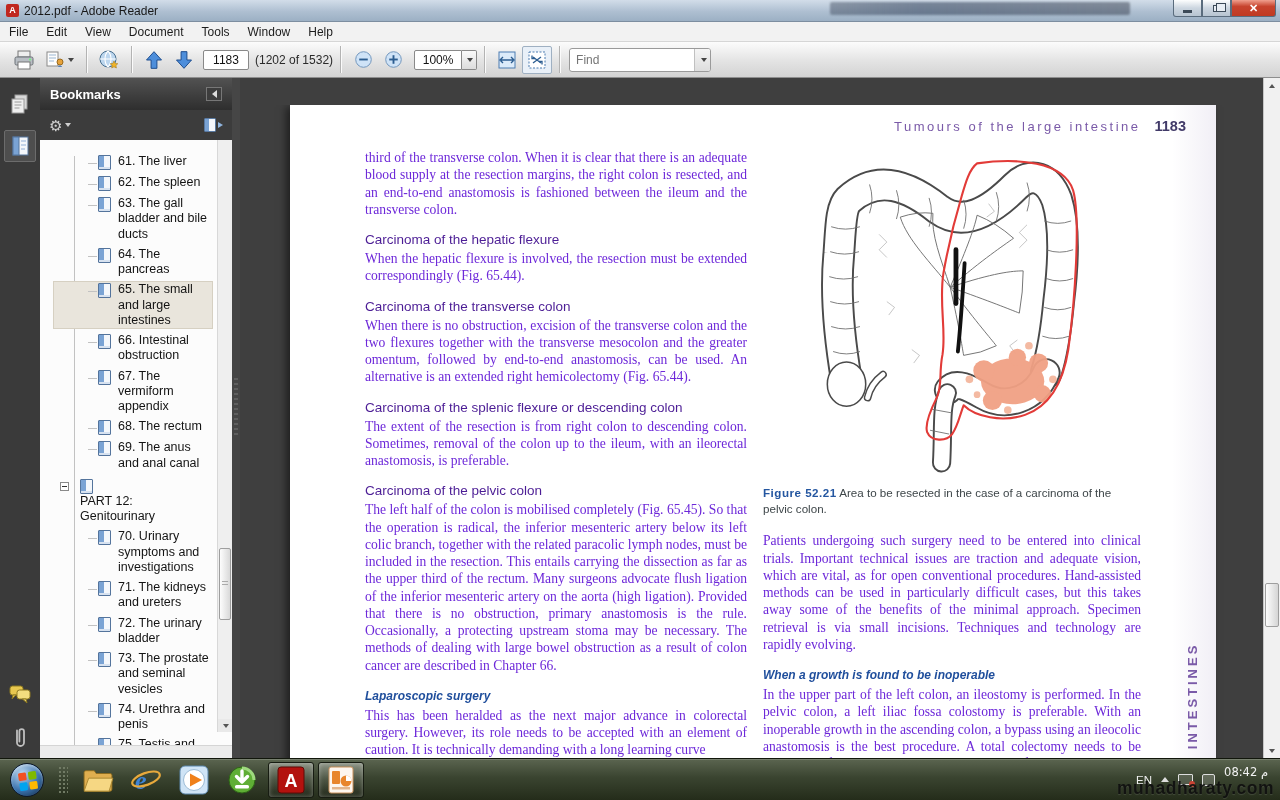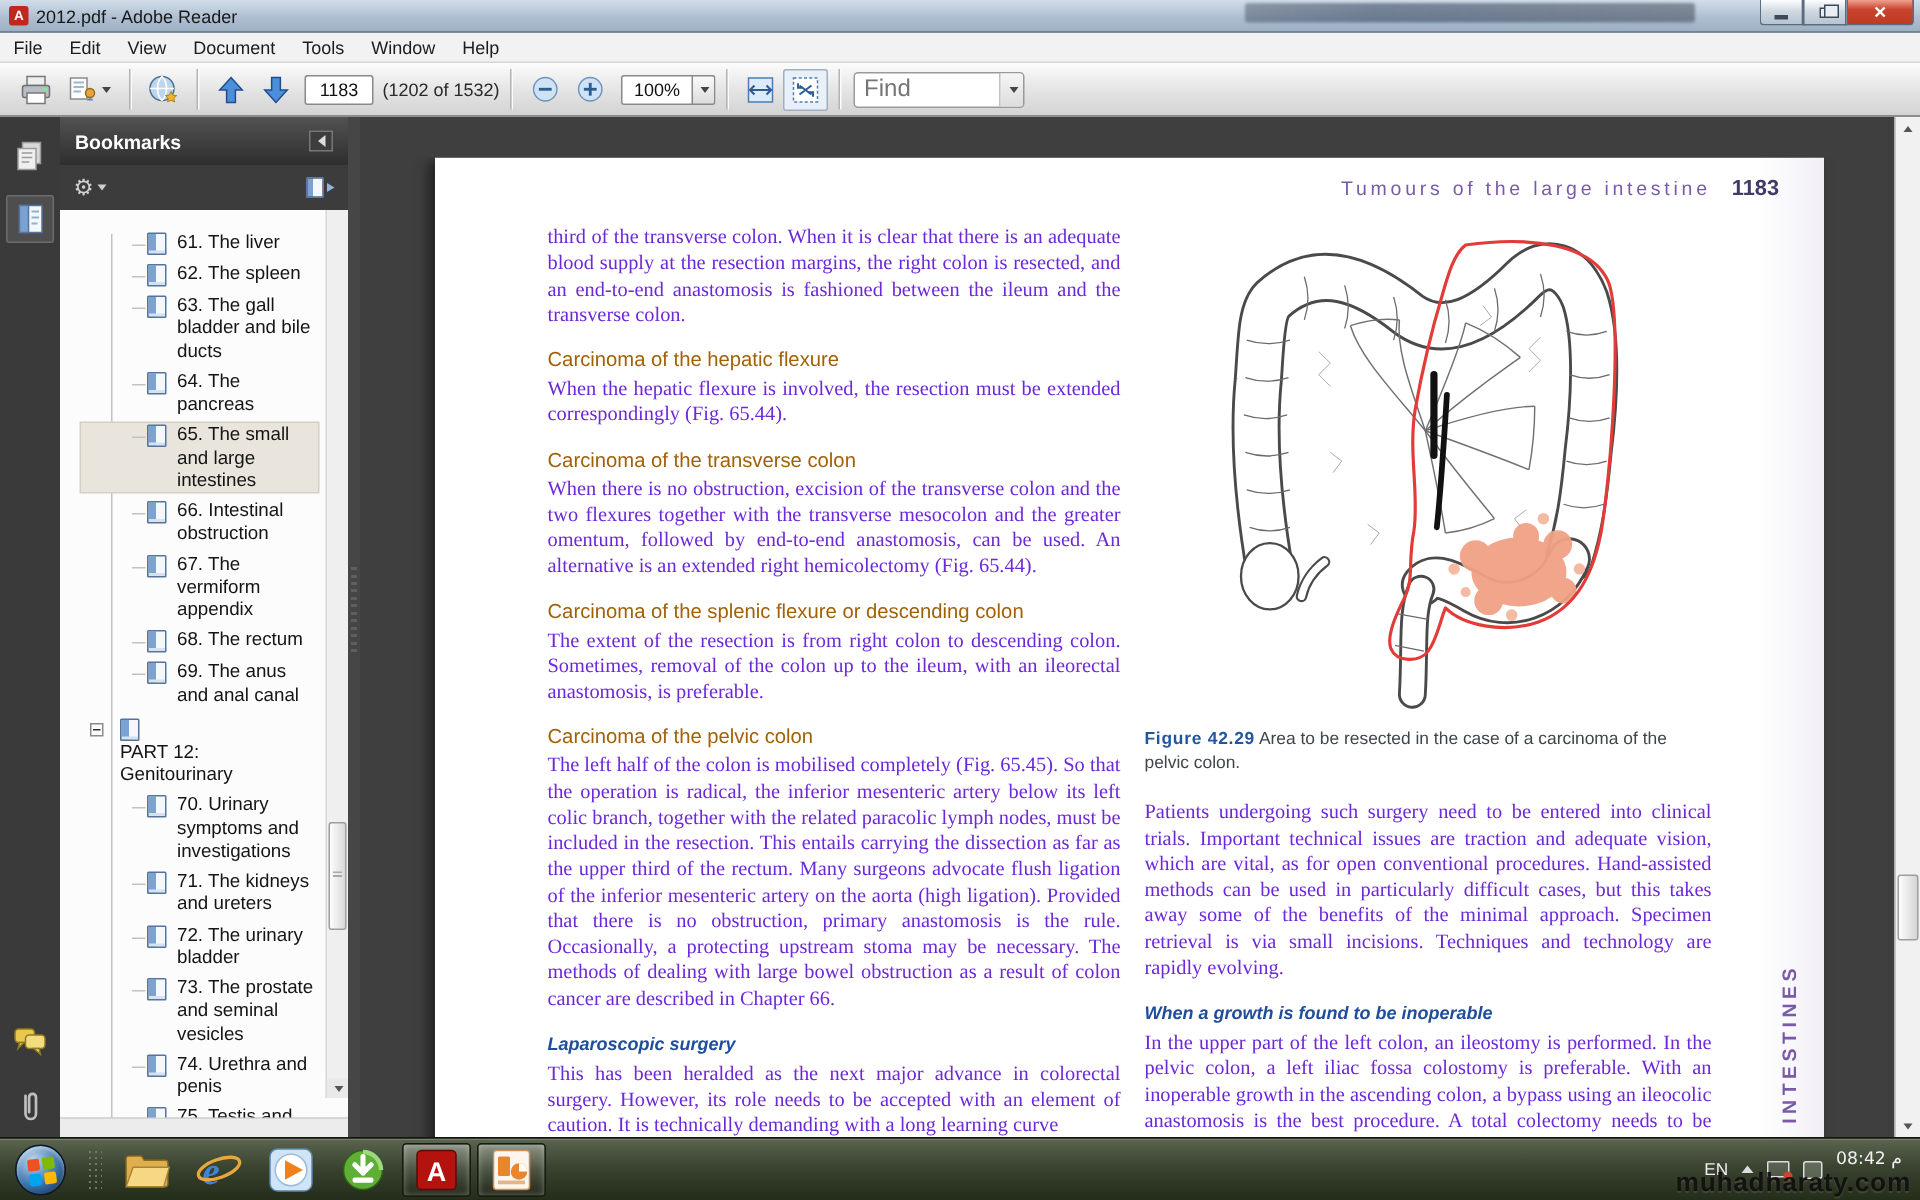--- a/index.html
+++ b/index.html
@@ -41,21 +41,21 @@
     border-top:4px solid #444;margin-left:2px;}
   .page-box{width:46px;height:20px;border:1px solid #898989;background:#fff;text-align:center;
     font-size:12px;font-family:"Liberation Sans",sans-serif;color:#111;margin:0 6px 0 4px;border-radius:2px;}
   .count-label{font-size:12px;color:#2a2a2a;white-space:nowrap;}
   .zoom-box{width:48px;height:20px;border:1px solid #898989;background:#fff;font-size:12px;
     color:#111;display:flex;align-items:center;justify-content:center;border-radius:2px 0 0 2px;margin-left:6px;}
   .zoom-drop{width:15px;height:20px;border:1px solid #898989;border-left:none;border-radius:0 2px 2px 0;
     background:linear-gradient(#fafafa,#dcdcdc);display:flex;align-items:center;justify-content:center;}
   .find-wrap{display:flex;align-items:center;height:24px;border:1px solid #9a9a9a;border-radius:3px;
     background:#fff;overflow:hidden;margin-left:2px;}
-  .find-input{border:none;outline:none;width:96px;height:20px;font-size:16px;padding:0 6px;
+  .find-input{border:none;outline:none;width:124px;height:20px;font-size:12px;padding:0 6px;
     font-family:"Liberation Sans",sans-serif;color:#333;}
   .find-drop{width:16px;height:24px;background:linear-gradient(#f6f6f6,#dcdcdc);
     border-left:1px solid #c0c0c0;display:flex;align-items:center;justify-content:center;}
 
   
   .navstrip{position:absolute;left:0;top:78px;width:40px;bottom:42px;background:#3a3a3a;z-index:20;}
   .nav-slot{position:absolute;left:4px;width:32px;height:32px;display:flex;align-items:center;justify-content:center;}
   .nav-slot.active{background:#4e4e4e;border:1px solid #6c6c6c;border-radius:2px;}
 
   
@@ -121,21 +121,21 @@
   .page-edge{position:absolute;right:0;top:0;bottom:0;width:44px;
     background:linear-gradient(90deg,rgba(140,120,180,0),rgba(140,120,180,.12));}
   .page-header{position:absolute;top:13px;right:30px;display:flex;align-items:baseline;gap:14px;}
   .ph-title{font-size:13px;letter-spacing:2.5px;color:#7a5aa8;}
   .ph-num{font-size:14.5px;font-weight:bold;color:#413a68;}
 
   .col-left{position:absolute;left:75px;top:44px;width:382px;}
   .col-right{position:absolute;left:473px;top:52px;width:378px;}
   .body-p{font-family:"Liberation Serif",serif;font-size:13.6px;line-height:1.27;
     text-align:justify;color:#6d28d9;margin:0 0 8px 0;}
-  .h-purple{font-size:13.5px;color:#a16207;font-weight:normal;margin:14px 0 3px 0;}
+  .h-purple{font-size:13.5px;color:#4c1d95;font-weight:normal;margin:14px 0 3px 0;}
   .h-blueital{font-size:12px;color:#1f4e9c;font-weight:bold;font-style:italic;margin:15px 0 4px 0;}
 
   .fig-wrap{margin:0 0 10px 24px;width:336px;}
   .fig-caption{font-size:11.6px;line-height:1.35;color:#3e4649;margin:2px 0 16px 0;}
   .fig-label{font-weight:bold;color:#2456a0;letter-spacing:.5px;}
 
   .side-label{position:absolute;right:16px;top:488px;height:200px;overflow:hidden;
     writing-mode:vertical-rl;transform:rotate(180deg);font-size:13px;font-weight:bold;
     letter-spacing:3px;color:#7a5aa8;}
 
@@ -497,21 +497,21 @@
               <circle cx="277" cy="231" r="4"></circle>
                 <circle cx="230" cy="263" r="4"></circle>
                 <circle cx="198" cy="247" r="3.5"></circle>
             </g>
           </g>
 
           <path d="M198 6 C240 0 288 4 298 34 C306 62 300 150 293 200 C288 232 276 258 248 268 C224 276 196 270 184 258 C180 268 178 280 172 288 C166 296 150 296 146 286 C143 277 150 262 156 250 C162 238 158 225 162 205 C166 180 158 150 163 120 C168 92 176 60 182 40 C186 26 190 12 198 6 Z" fill="none" stroke="#e23b38" stroke-width="2.2" stroke-linejoin="round"></path>
         </svg>
       </div>
       <p class="fig-caption">
-        <span class="fig-label">Figure 42.29</span>
+        <span class="fig-label">Figure 52.21</span>
         <span>Area to be resected in the case of a carcinoma of the pelvic colon.</span>
       </p>
       <p class="body-p">Patients undergoing such surgery need to be entered into clinical trials. Important technical issues are traction and adequate vision, which are vital, as for open conventional procedures. Hand-assisted methods can be used in particularly difficult cases, but this takes away some of the benefits of the minimal approach. Specimen retrieval is via small incisions. Techniques and technology are rapidly evolving.</p>
       <h3 class="h-blueital">When a growth is found to be inoperable</h3>
       <p class="body-p">In the upper part of the left colon, an ileostomy is performed. In the pelvic colon, a left iliac fossa colostomy is preferable. With an inoperable growth in the ascending colon, a bypass using an ileocolic anastomosis is the best procedure. A total colectomy needs to be considered for multiple tumours. Over 95% of colonic carcinomas can, however, be resected</p>
     </div>
 
     <div class="side-label">RGE INTESTINES</div>
   </div>
 </div>

